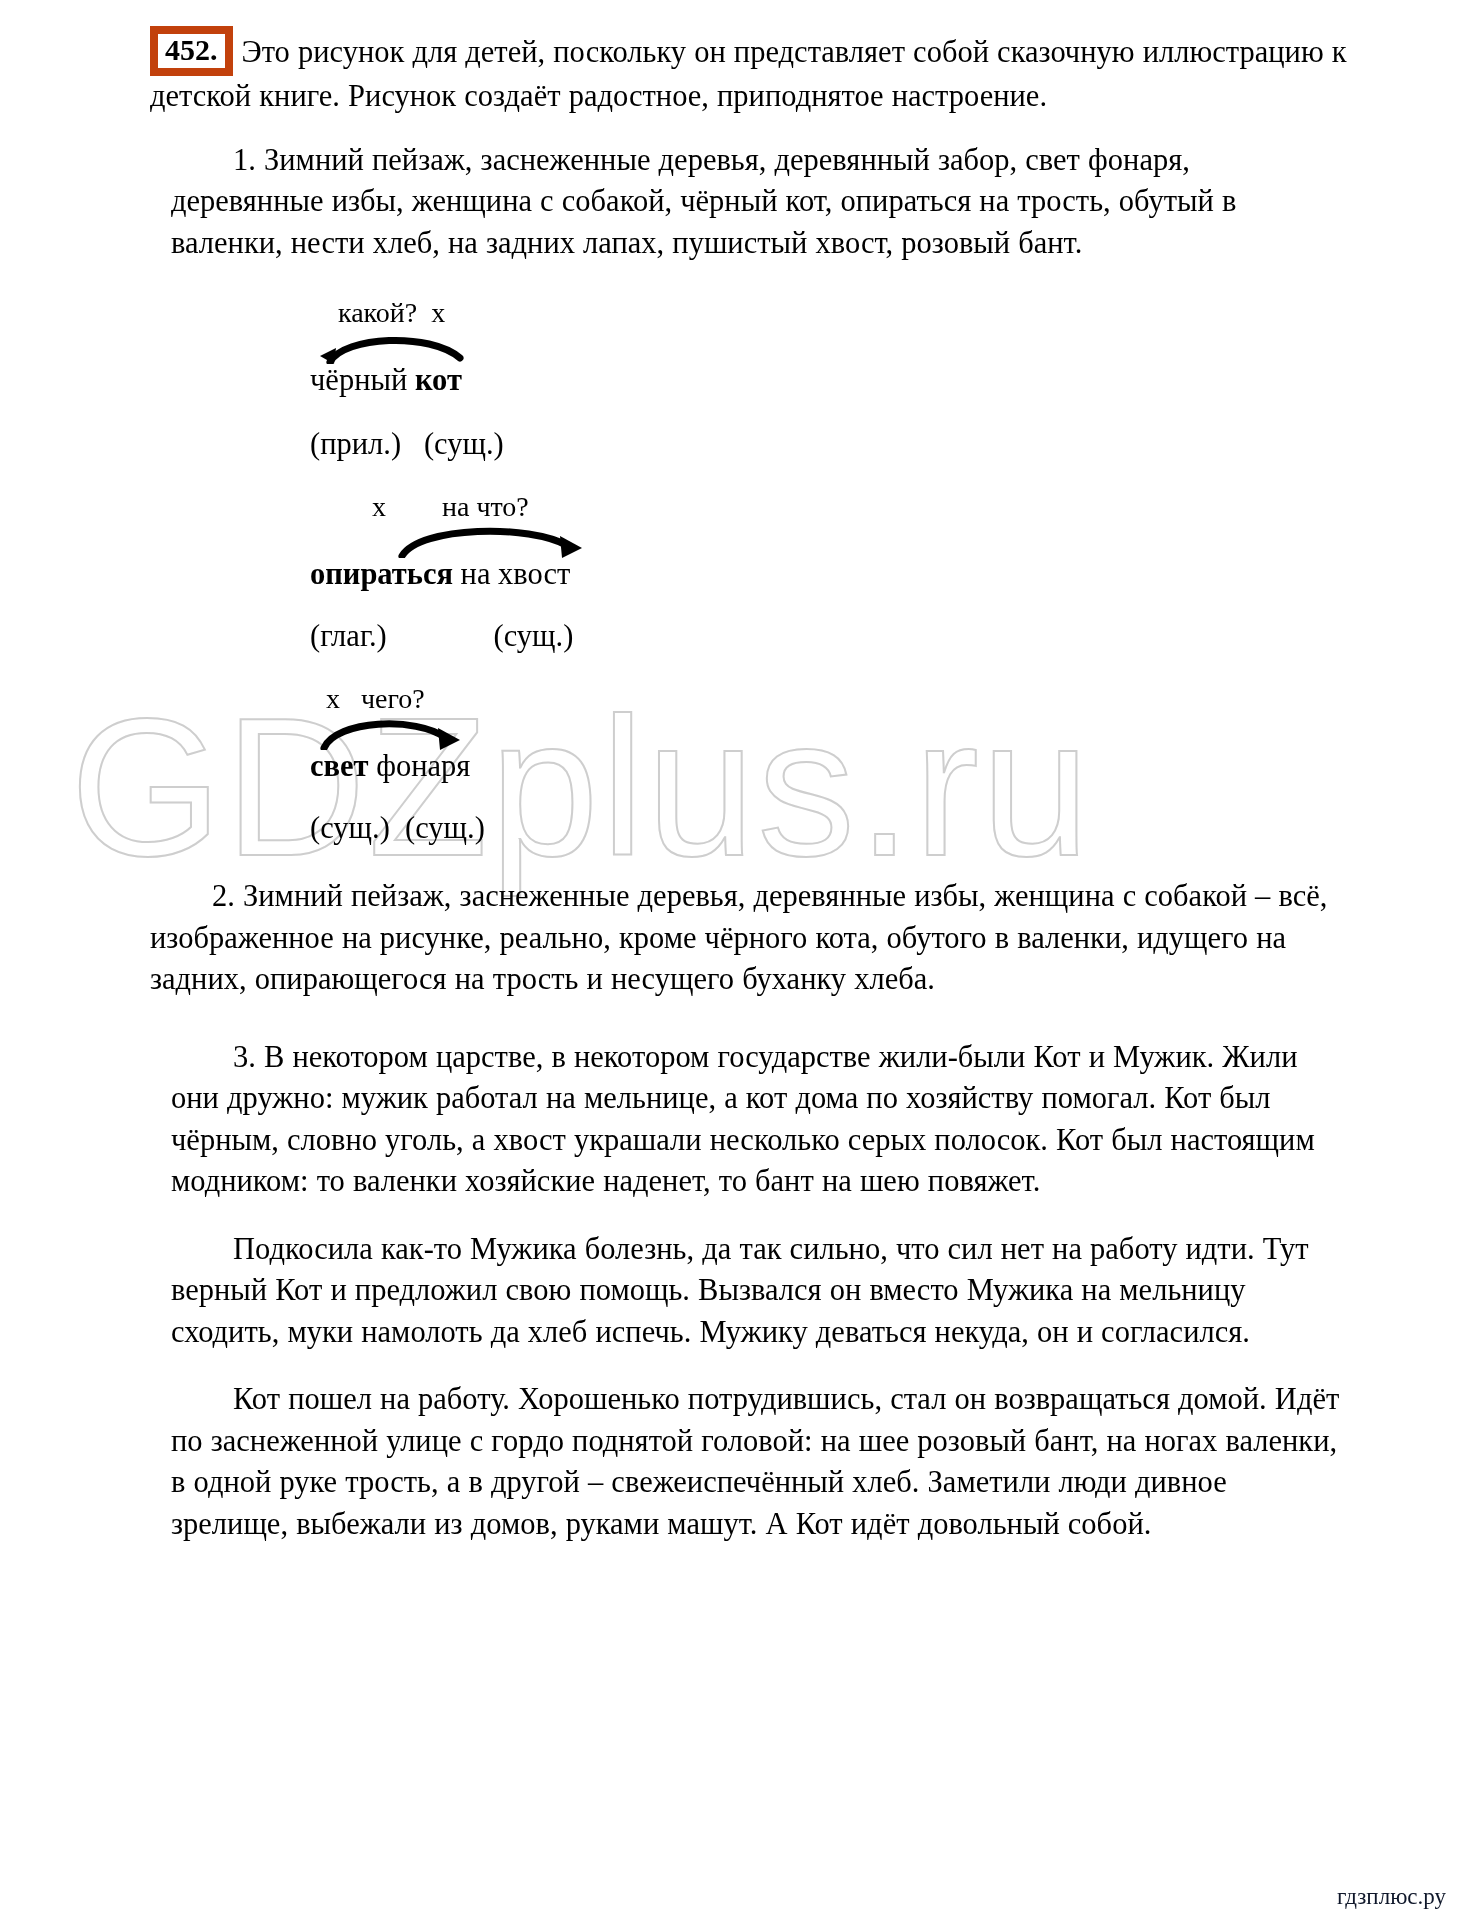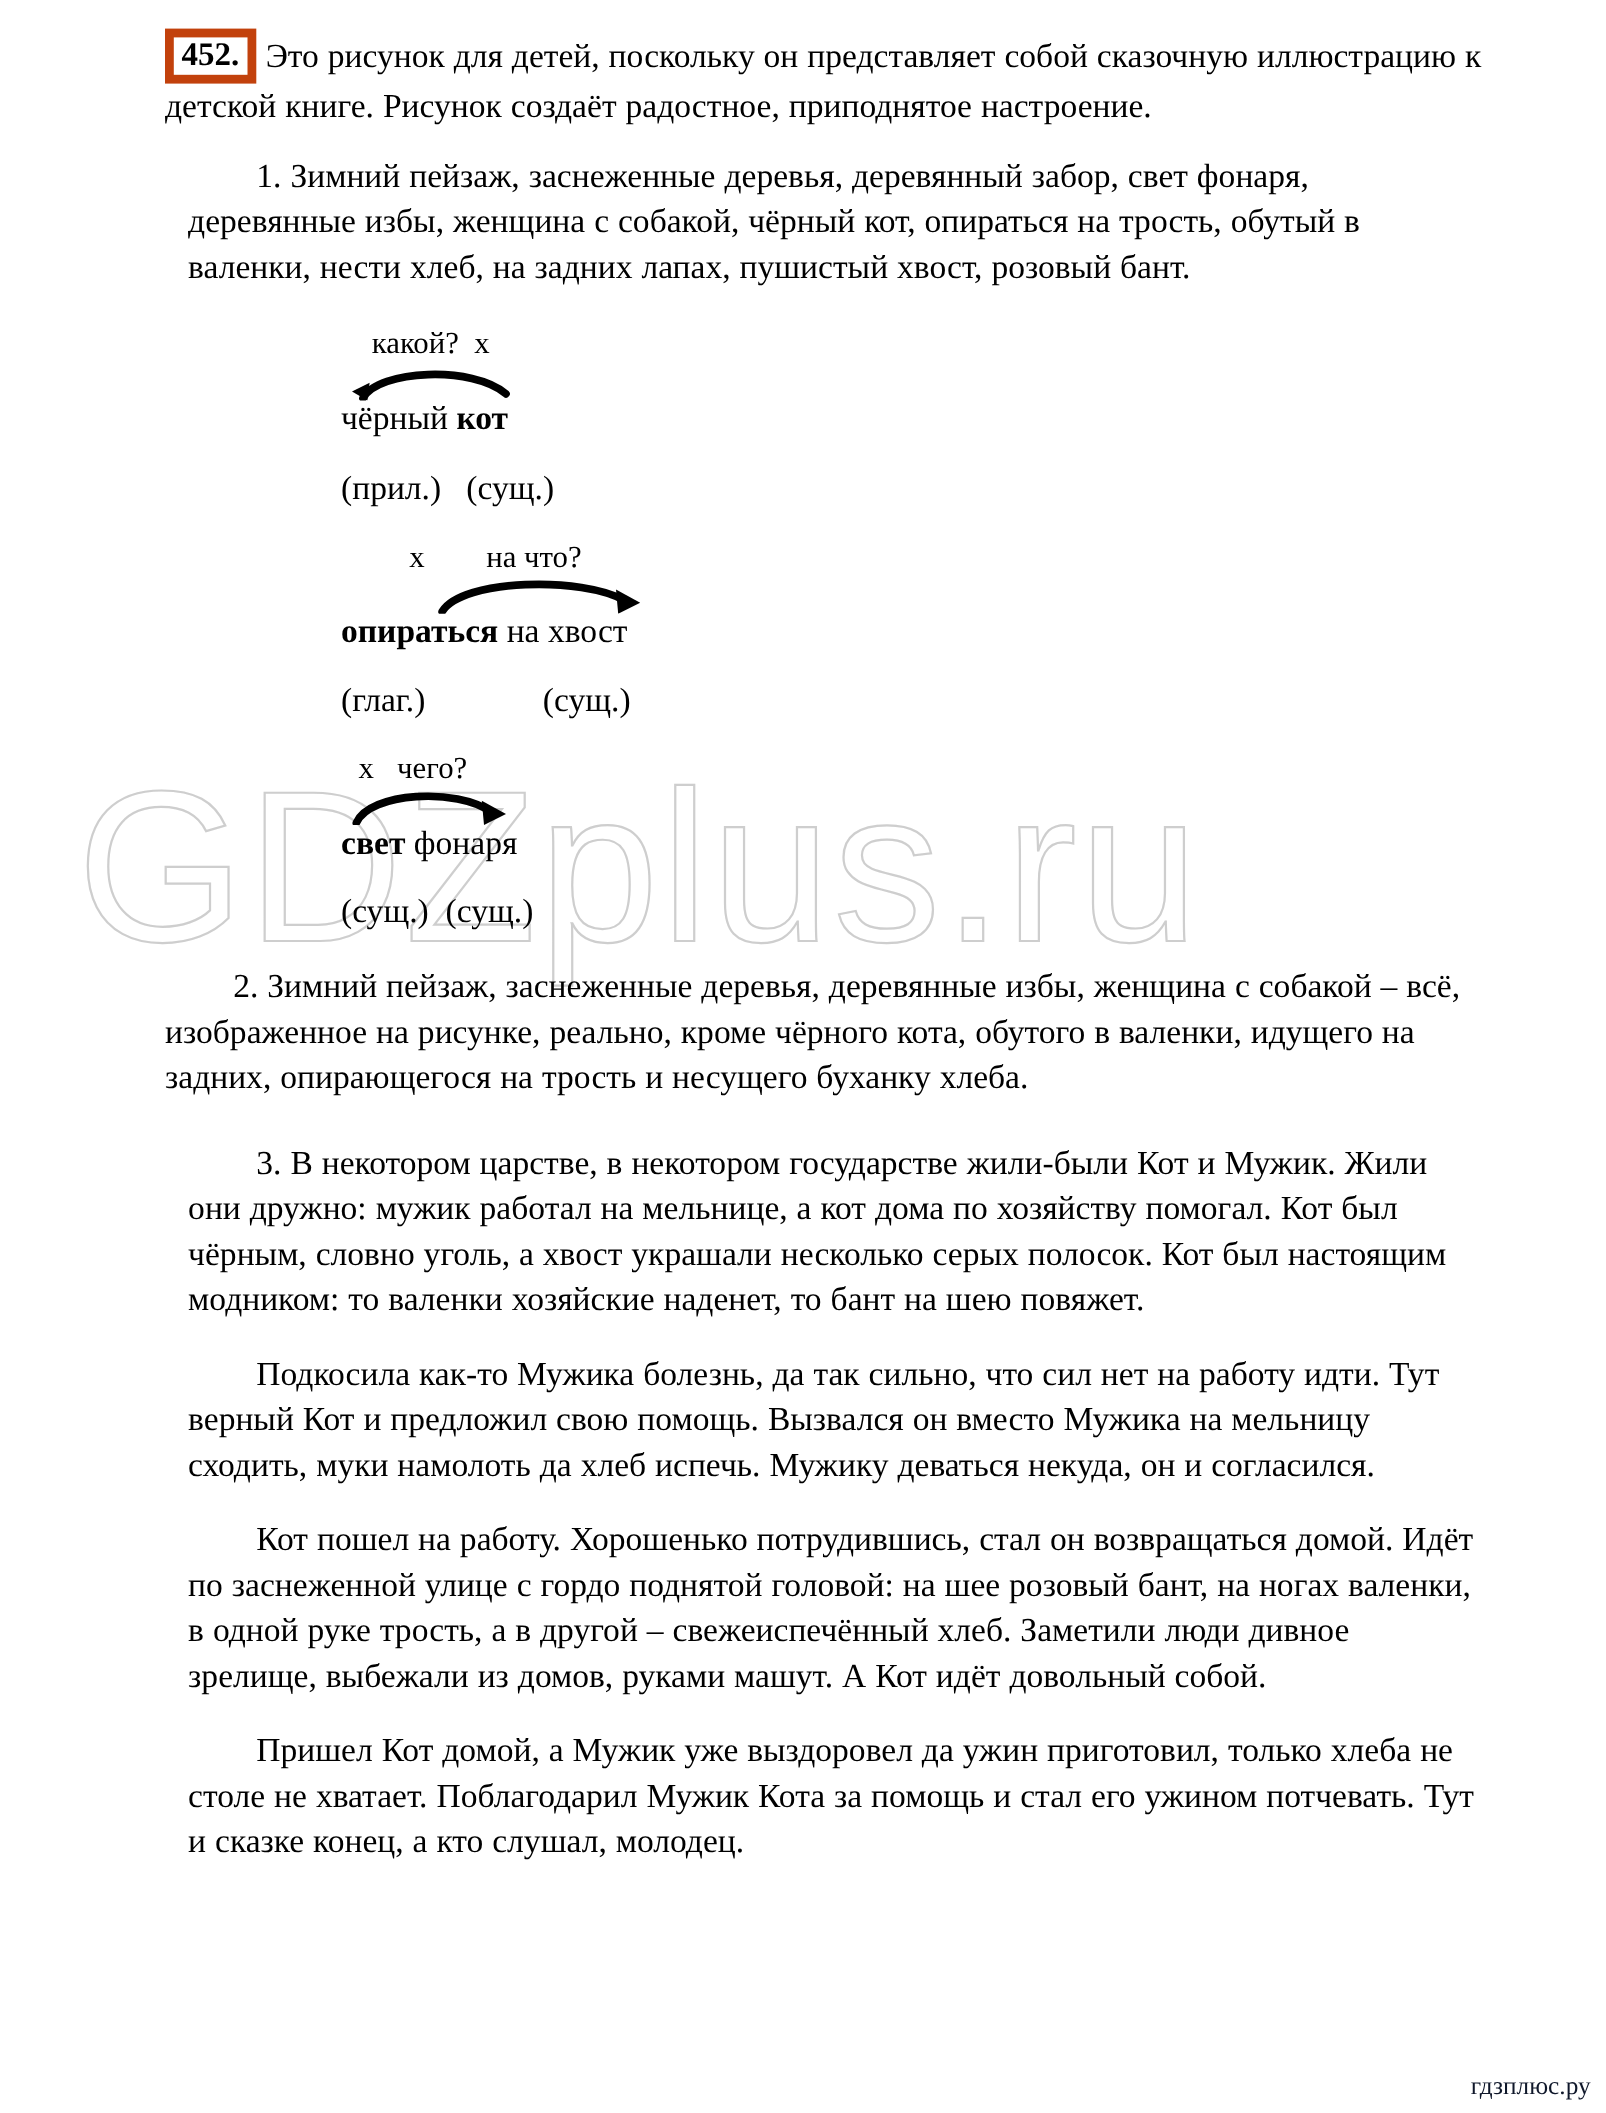--- a/index.html
+++ b/index.html
@@ -179,17 +179,16 @@
     <div class="scheme-phrase" style="margin-left:160px;"><b>свет</b><span> фонаря</span></div>
     <div class="scheme-parts" style="margin-left:160px; margin-top:26px;">(сущ.)  (сущ.)</div>
   </div>
 
   <p class="body-text indent" style="margin-top:30px;">2. Зимний пейзаж, заснеженные деревья, деревянные избы, женщина с собакой – всё, изображенное на рисунке, реально, кроме чёрного кота, обутого в валенки, идущего на задних, опирающегося на трость и несущего буханку хлеба.</p>
 
   <p class="body-text indent gap" style="margin-top:36px;">3. В некотором царстве, в некотором государстве жили-были Кот и Мужик. Жили они дружно: мужик работал на мельнице, а кот дома по хозяйству помогал. Кот был чёрным, словно уголь, а хвост украшали несколько серых полосок. Кот был настоящим модником: то валенки хозяйские наденет, то бант на шею повяжет.</p>
 
   <p class="body-text indent gap" style="margin-top:26px;">Подкосила как-то Мужика болезнь, да так сильно, что сил нет на работу идти. Тут верный Кот и предложил свою помощь. Вызвался он вместо Мужика на мельницу сходить, муки намолоть да хлеб испечь. Мужику деваться некуда, он и согласился.</p>
   <p class="body-text indent gap" style="margin-top:26px;">Кот пошел на работу. Хорошенько потрудившись, стал он возвращаться домой. Идёт по заснеженной улице с гордо поднятой головой: на шее розовый бант, на ногах валенки, в одной руке трость, а в другой – свежеиспечённый хлеб. Заметили люди дивное зрелище, выбежали из домов, руками машут. А Кот идёт довольный собой.</p>
-  <p class="body-text indent gap" style="margin-top:26px;">Пришел Кот домой, а Мужик уже выздоровел да ужин приготовил, только хлеба не столе не хватает. Поблагодарил Мужик Кота за помощь и стал его ужином потчевать. Тут и сказке конец, а кто слушал, молодец.</p>
 
 </div>
 
 <div id="site-footer">гдзплюс.ру</div>
 
 </body></html>

